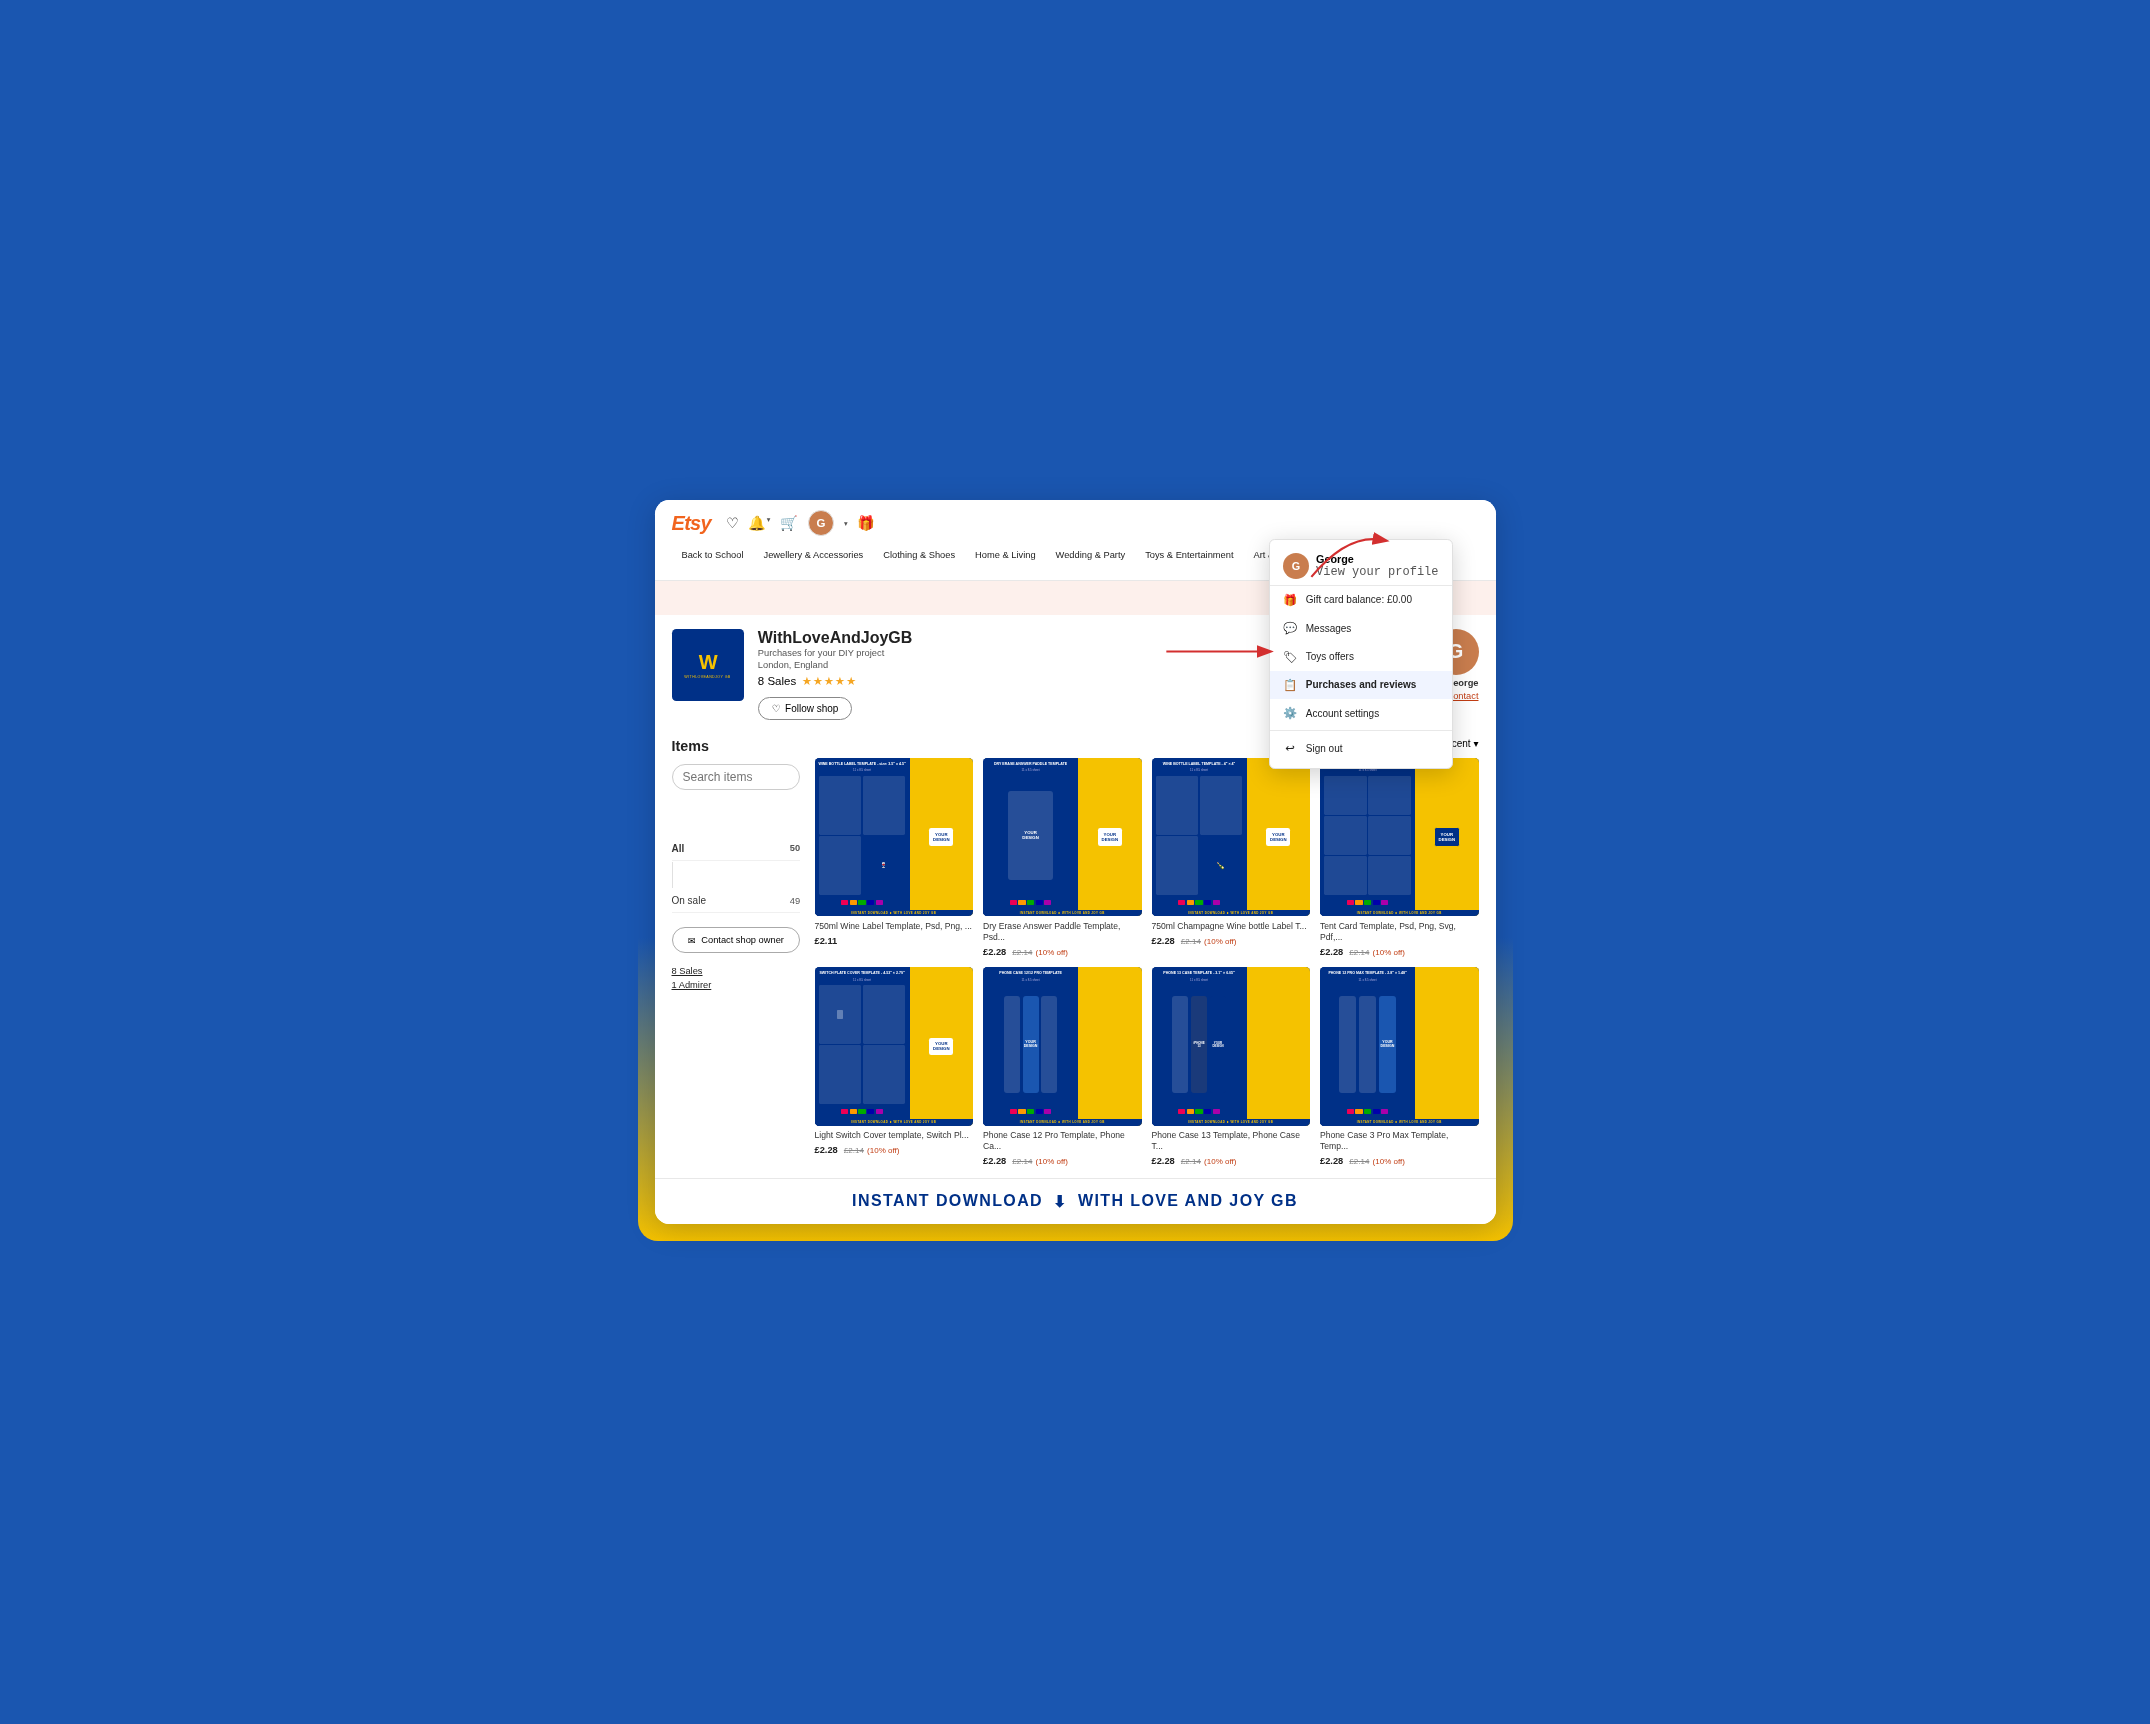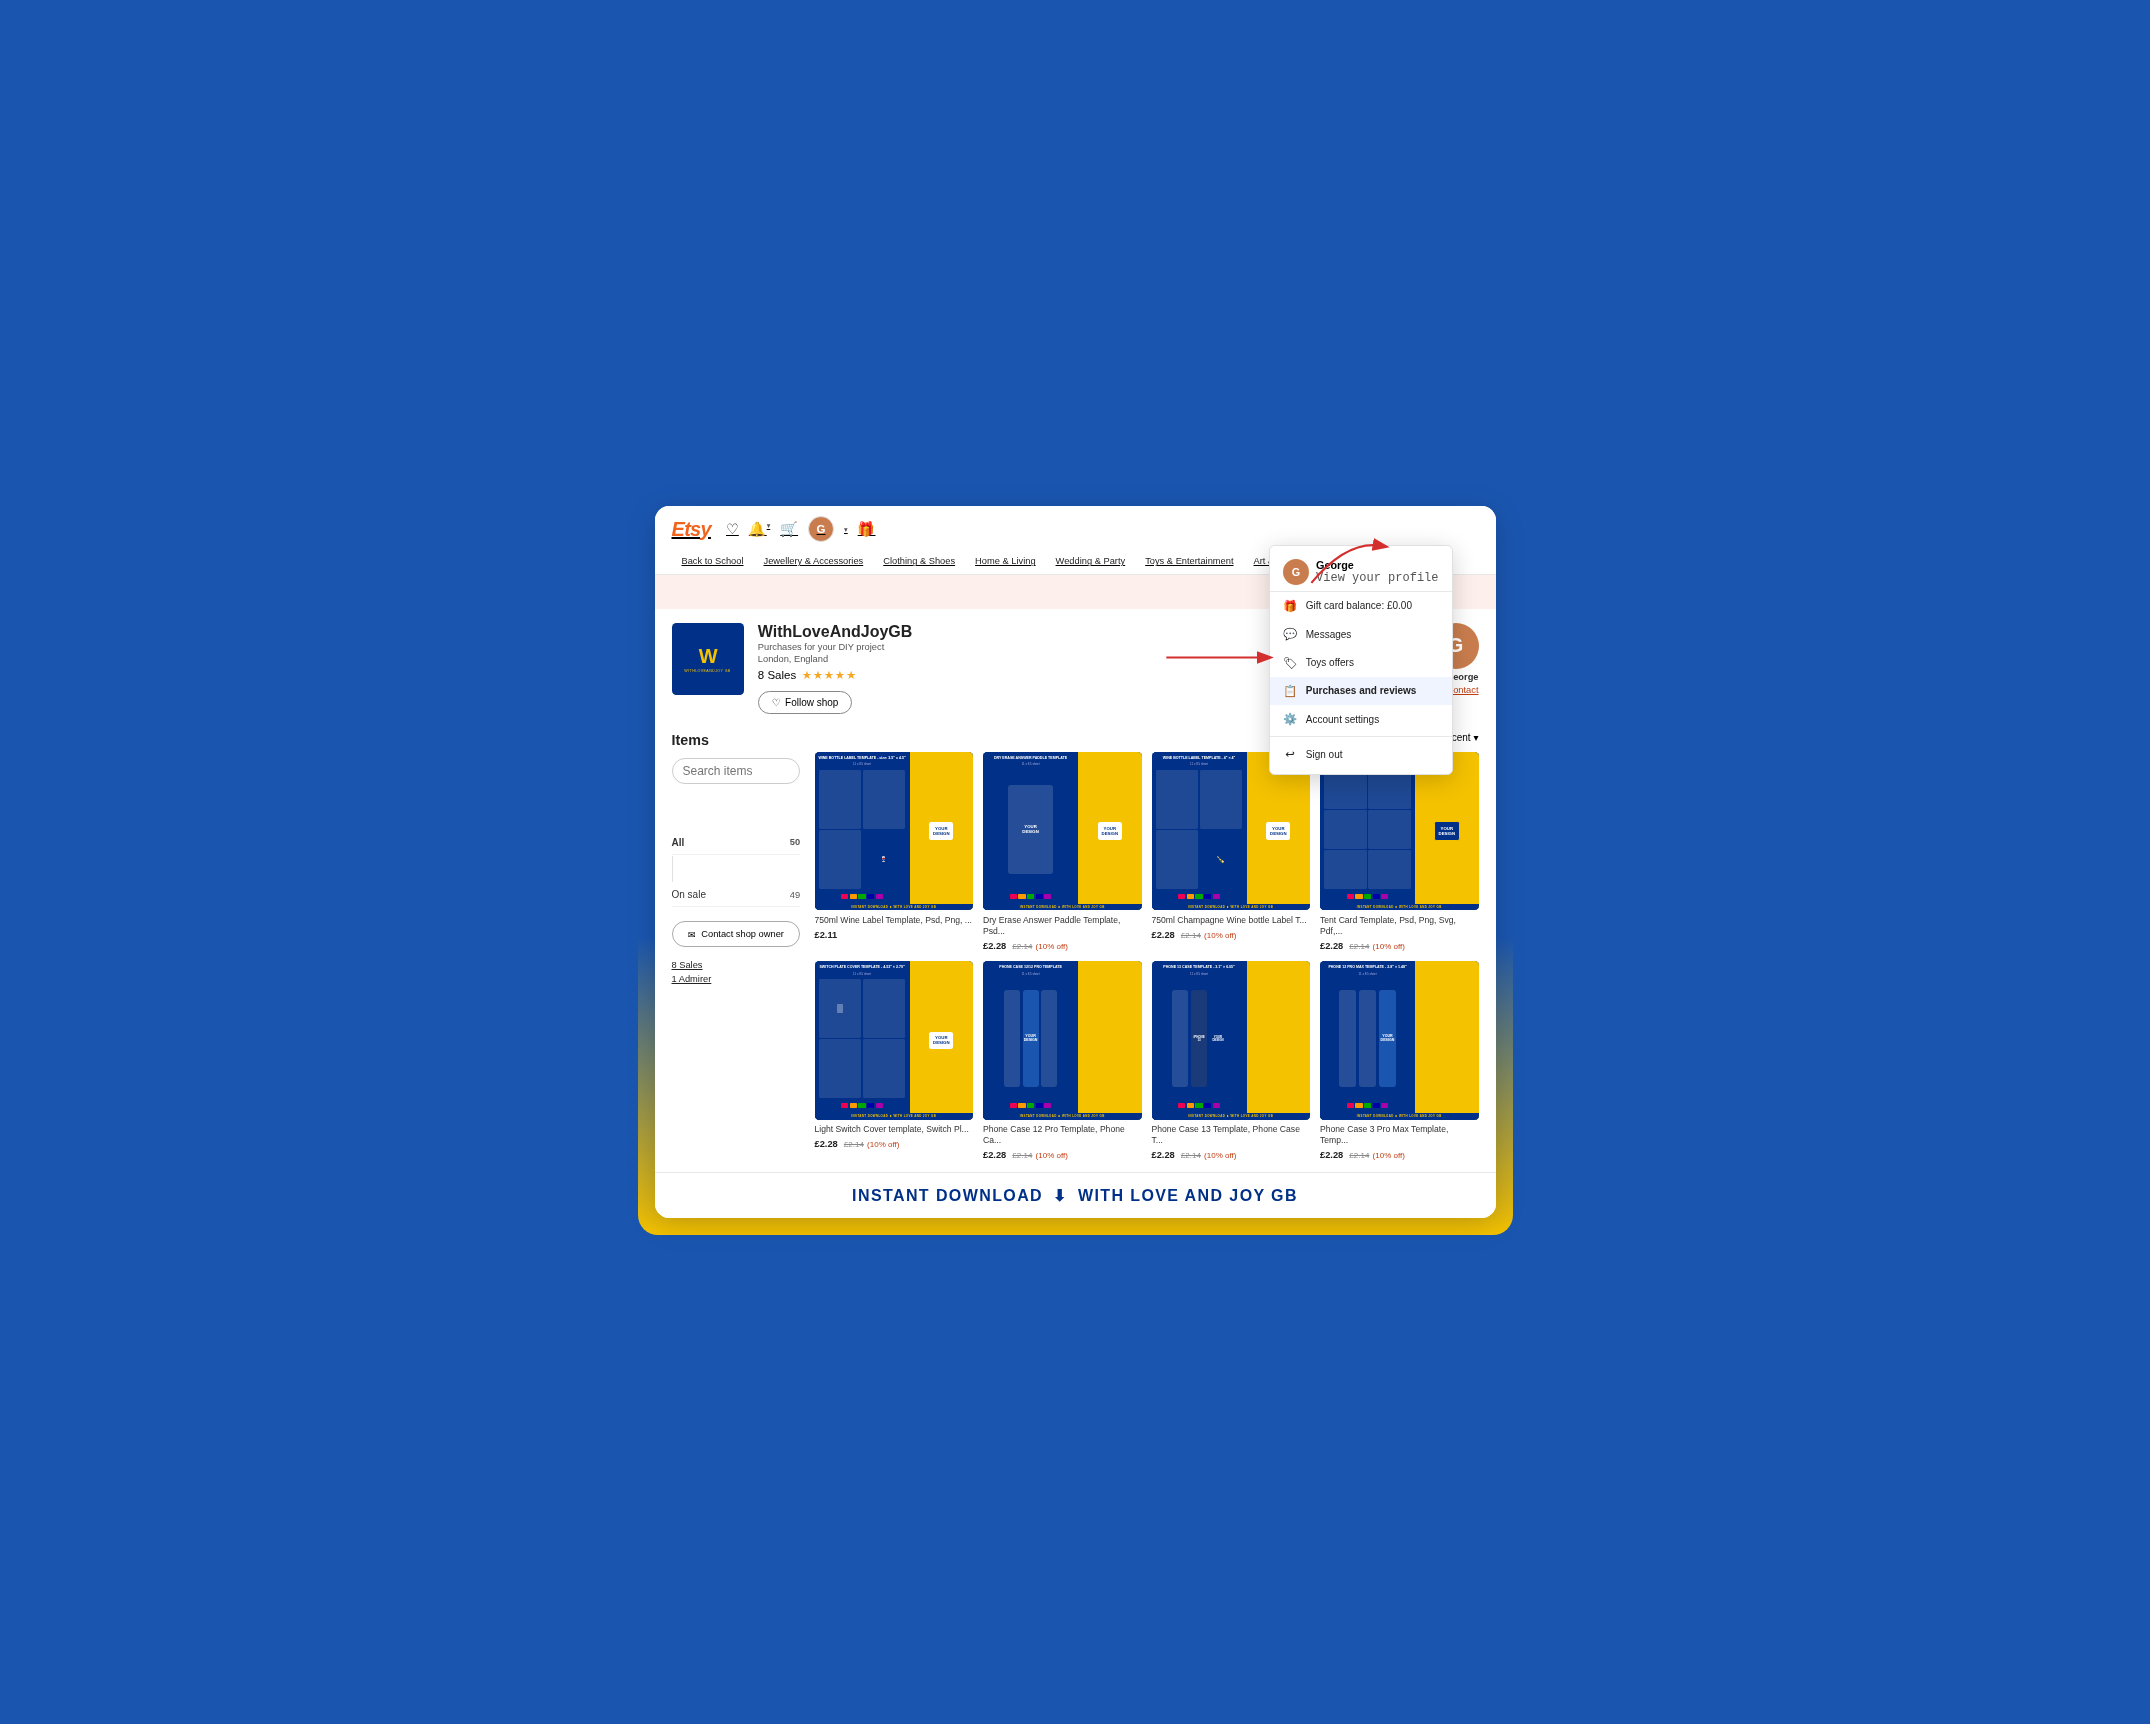--- a/index.html
+++ b/index.html
@@ -23,24 +23,23 @@
     .browser-window {
       background: #fff;
       border-radius: 14.3px;
       overflow: visible;
       box-shadow: 0 5.7px 29px rgba(0,0,0,0.18);
       position: relative;
     }
     
     .header {
       background: #fff;
-      padding: 10px 17px 0 17px;
+      padding: 10px 17px 12px 17px;
       border-radius: 14.3px 14.3px 0 0;
       border-bottom: 0.7px solid #e8e8e8;
-      text-decoration: underline;
     }
     .header-top {
       display: flex;
       align-items: center;
       gap: 11.5px;
       padding-bottom: 7.2px;
     }
     .etsy-logo {
       font-size: 20px;
       font-weight: 800;
@@ -443,21 +442,21 @@
       border-top: 0.7px solid #e8e8e8;
       text-align: center;
     }
     .footer-banner-text {
       font-size: 16px;
       font-weight: 900;
       color: #003087;
       letter-spacing: 1.4px;
       text-transform: uppercase;
       display: flex;
-      align-items: flex-end;
+      align-items: center;
       justify-content: center;
       gap: 10px;
     }
     .dropdown-red-arrow {
       position: absolute;
       top: 27px;
       right: 106px;
       pointer-events: none;
       z-index: 201;
     }

